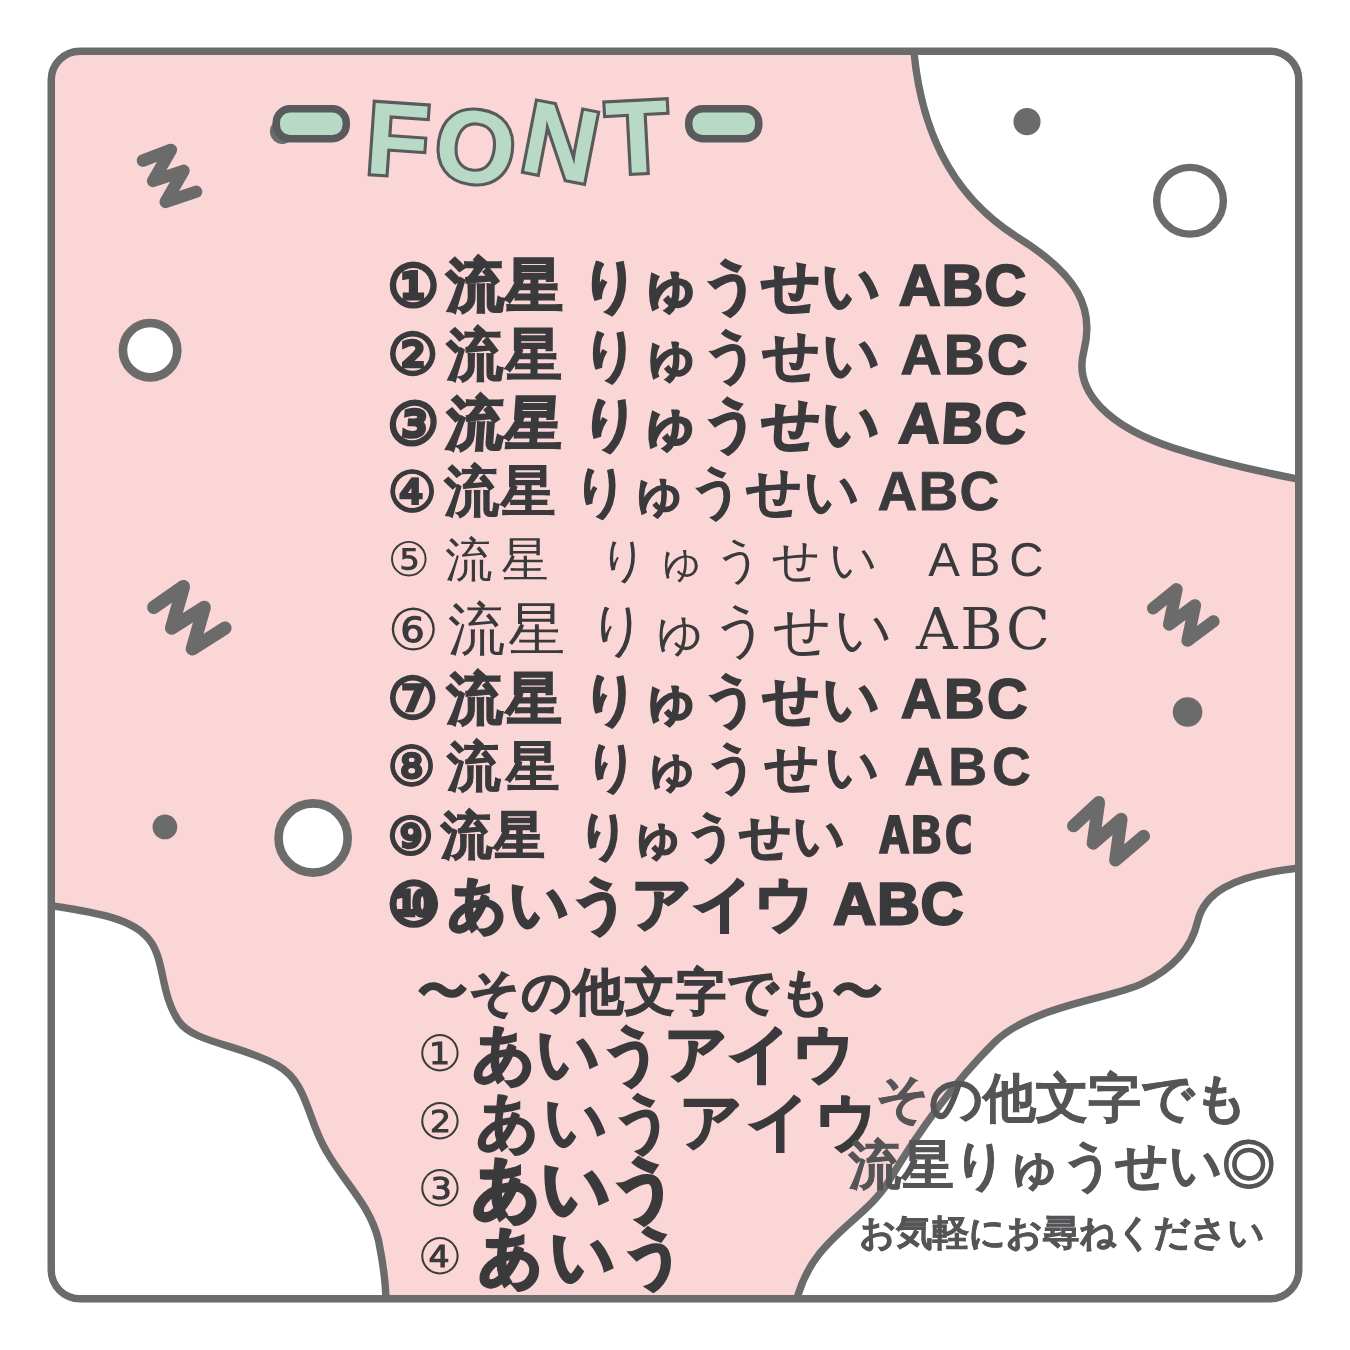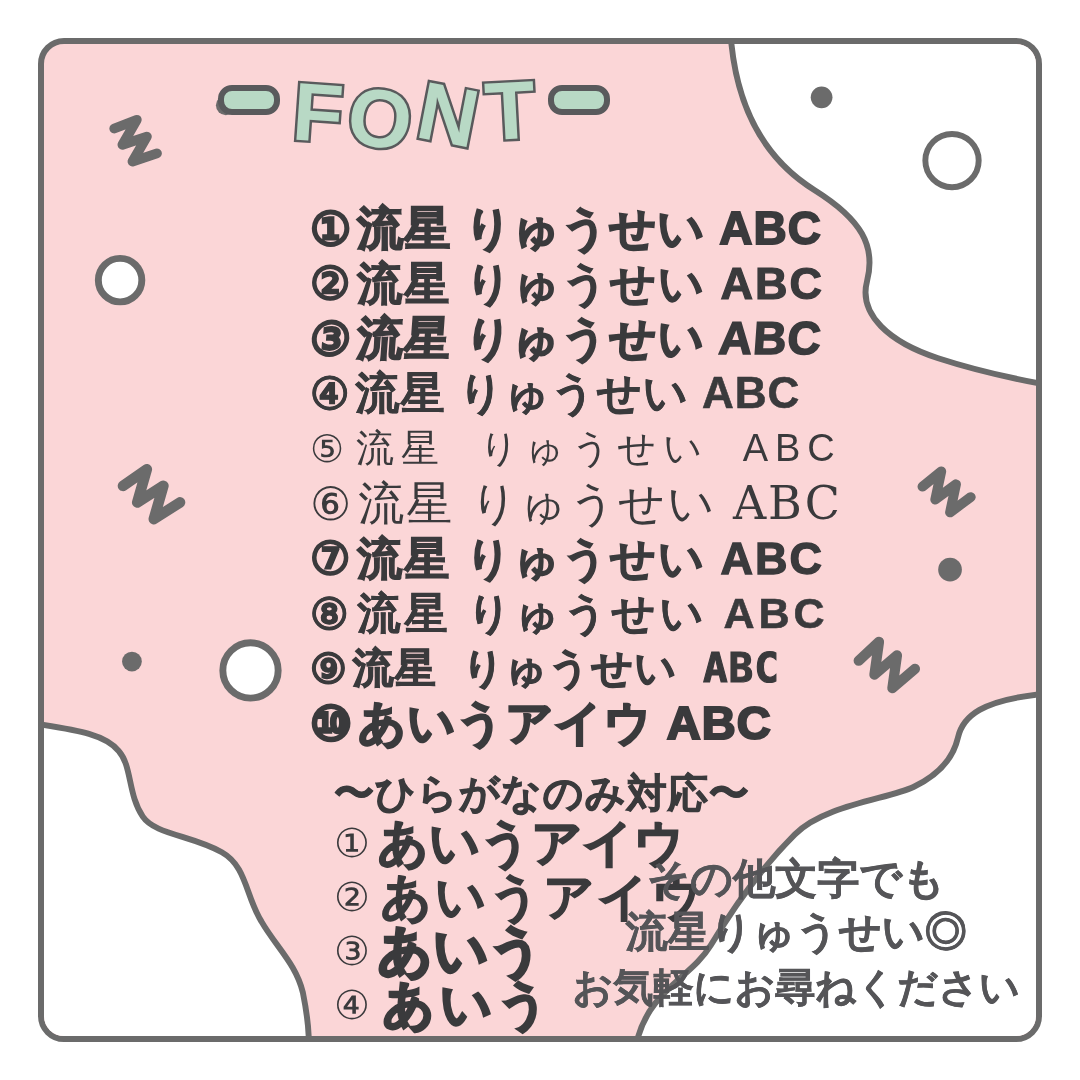--- a/index.html
+++ b/index.html
@@ -70,21 +70,21 @@
   .h3{font-size:54px;font-weight:900;-webkit-text-stroke:3px currentColor;}
   .h4{font-size:51px;font-weight:900;-webkit-text-stroke:2.6px currentColor;letter-spacing:5px;}
 
   
   .note{
     position:absolute;right:16px;bottom:24px;
     display:flex;flex-direction:column;align-items:center;
     color:var(--note,#555558);font-weight:700;
   }
   .note .l1,.note .l2{font-size:42px;line-height:53px;-webkit-text-stroke:.6px currentColor;white-space:nowrap;}
-  .note .l3{font-size:40px;line-height:50px;margin-top:4px;-webkit-text-stroke:.5px currentColor;white-space:nowrap;}
+  .note .l3{font-size:29px;line-height:50px;margin-top:4px;-webkit-text-stroke:.5px currentColor;white-space:nowrap;}
 </style>
 </head>
 <body style="--bg: #ffffff; --pink: #fbd6d7; --mint: #b8d9c5; --line: #6b6b6b; --ink: #3a3a3c; --note: #555558;">
 
 <div class="card">
 
   <svg class="deco-svg" viewBox="0 0 1004 1004" preserveAspectRatio="none">
 
     <path d="M695,-8 C700,55 722,112 780,148 C828,178 842,205 833,240 C824,274 856,302 905,318 C945,331 978,338 1010,344 L1010,-8 Z" fill="#ffffff" stroke="#6b6b6b" stroke-width="6"></path>
     <path d="M-8,688 C30,694 62,698 76,716 C89,731 85,760 100,782 C112,800 150,801 180,818 C205,832 204,862 220,888 C235,914 255,931 262,960 C266,980 268,996 268,1010 L-8,1010 Z" fill="#ffffff" stroke="#6b6b6b" stroke-width="6"></path>
@@ -151,21 +151,21 @@
       <div class="row s9">
         <span class="num">⑨</span>
         <span class="txt">流星 りゅうせい ABC</span>
       </div>
       <div class="row s10">
         <span class="num">⑩</span>
         <span class="txt">あいうアイウ ABC</span>
       </div>
     </div>
 
-  <div class="hira-header">〜ひらがなのみ対応〜</div>
+  <div class="hira-header">〜その他文字でも〜</div>
 
   <div class="hira-list" id="hira-list">
       <div class="hrow h1">
         <span class="num">①</span>
         <span class="txt">あいうアイウ</span>
       </div>
       <div class="hrow h2">
         <span class="num">②</span>
         <span class="txt">あいうアイウ</span>
       </div>

